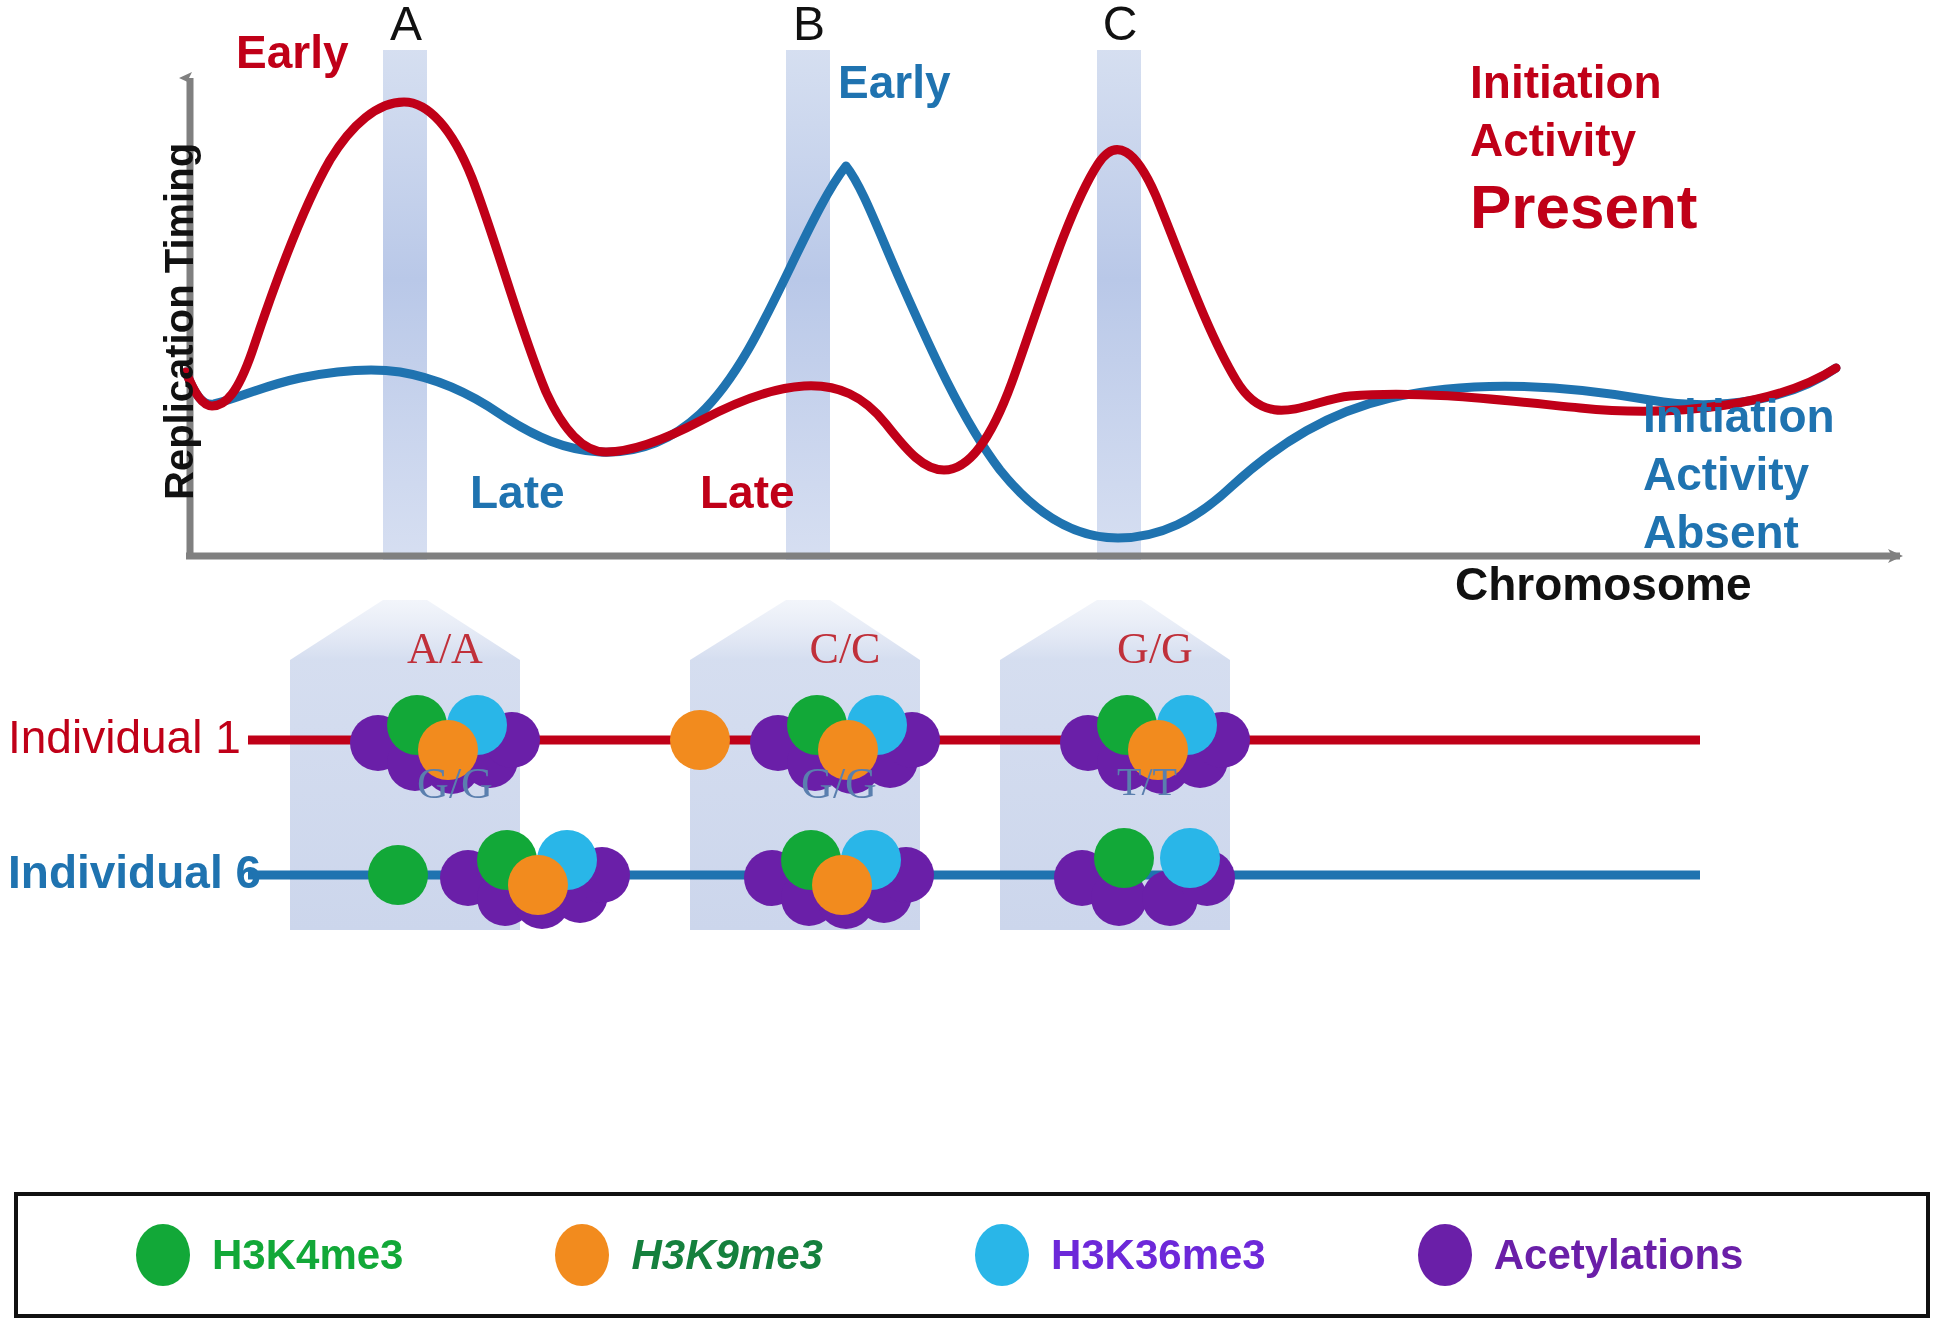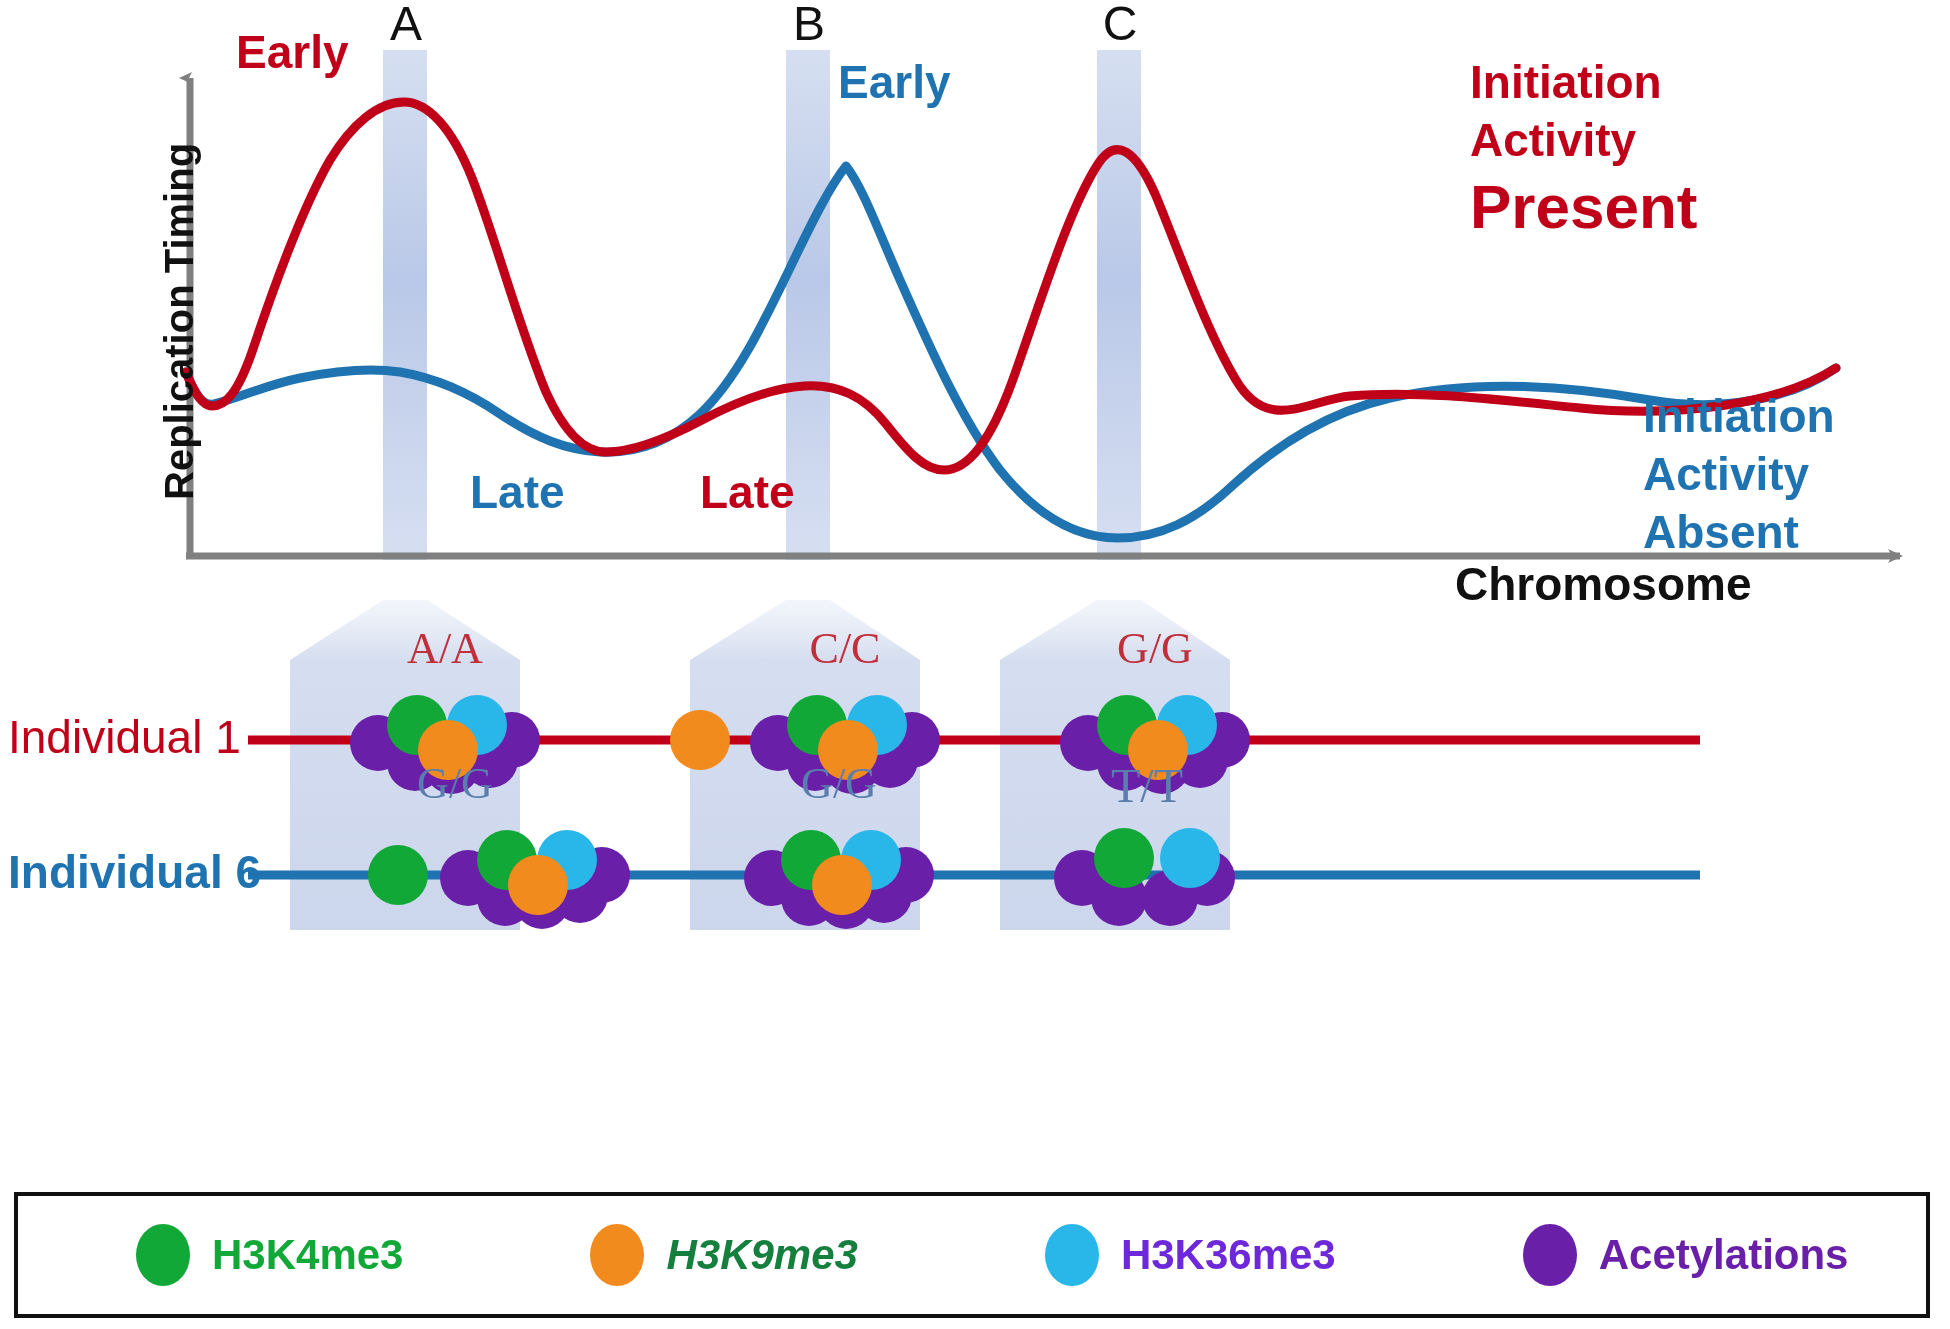--- a/index.html
+++ b/index.html
@@ -205,23 +205,23 @@
 
   <div class="txt" style="left:8px;top:713px;font-size:46px;font-weight:400;color:#c00018;text-align:right;">Individual 1</div>
   <div class="txt" style="left:8px;top:848px;font-size:46px;font-weight:600;color:#1f73b0;">Individual 6</div>
 
   <div class="txt serif" style="left:330px;top:625px;width:230px;text-align:center;font-size:44px;color:#c0303a;">A/A</div>
   <div class="txt serif" style="left:730px;top:625px;width:230px;text-align:center;font-size:44px;color:#c0303a;">C/C</div>
   <div class="txt serif" style="left:1040px;top:625px;width:230px;text-align:center;font-size:44px;color:#c0303a;">G/G</div>
 
   <div class="txt serif" style="left:340px;top:760px;width:230px;text-align:center;font-size:44px;color:#5a7fae;">G/G</div>
   <div class="txt serif" style="left:724px;top:760px;width:230px;text-align:center;font-size:44px;color:#5a7fae;">G/G</div>
-  <div class="txt serif" style="left:1032px;top:760px;width:230px;text-align:center;font-size:48px;color:#5a7fae;">T/T</div>
-
-  <div class="legend-box" style="left:14px;top:1192px;width:1908px;height:118px;gap:35px;">
+  <div class="txt serif" style="left:1032px;top:760px;width:230px;text-align:center;font-size:40px;color:#5a7fae;">T/T</div>
+
+  <div class="legend-box" style="left:14px;top:1192px;width:1908px;height:118px;">
 
     <div class="legend-item" style="margin-left:118px;">
       <span class="legend-dot" style="width:54px;height:62px;background:#12a838;"></span>
       <span class="legend-label" style="color:#12a838;">H3K4me3</span>
     </div>
 
     <div class="legend-item" style="margin-left:152px;">
       <span class="legend-dot" style="width:54px;height:62px;background:#f28b1e;"></span>
       <span class="legend-label" style="color:#15803d;font-style:italic;">H3K9me3</span>
     </div>

